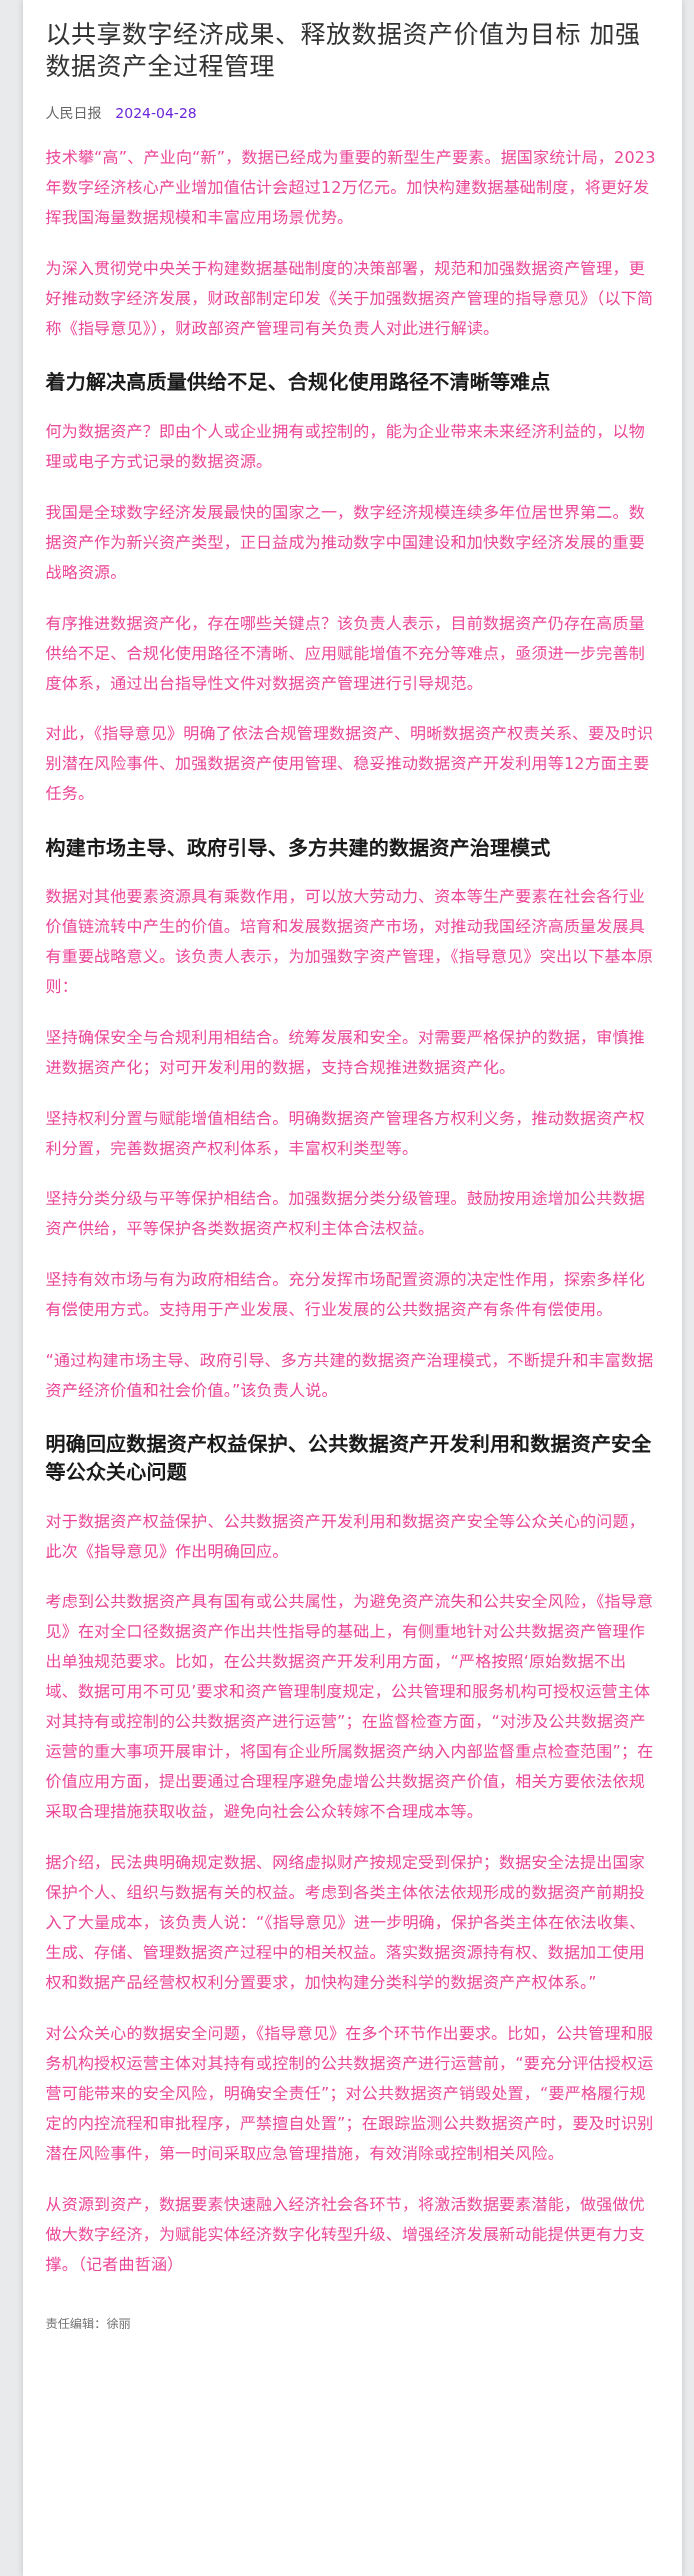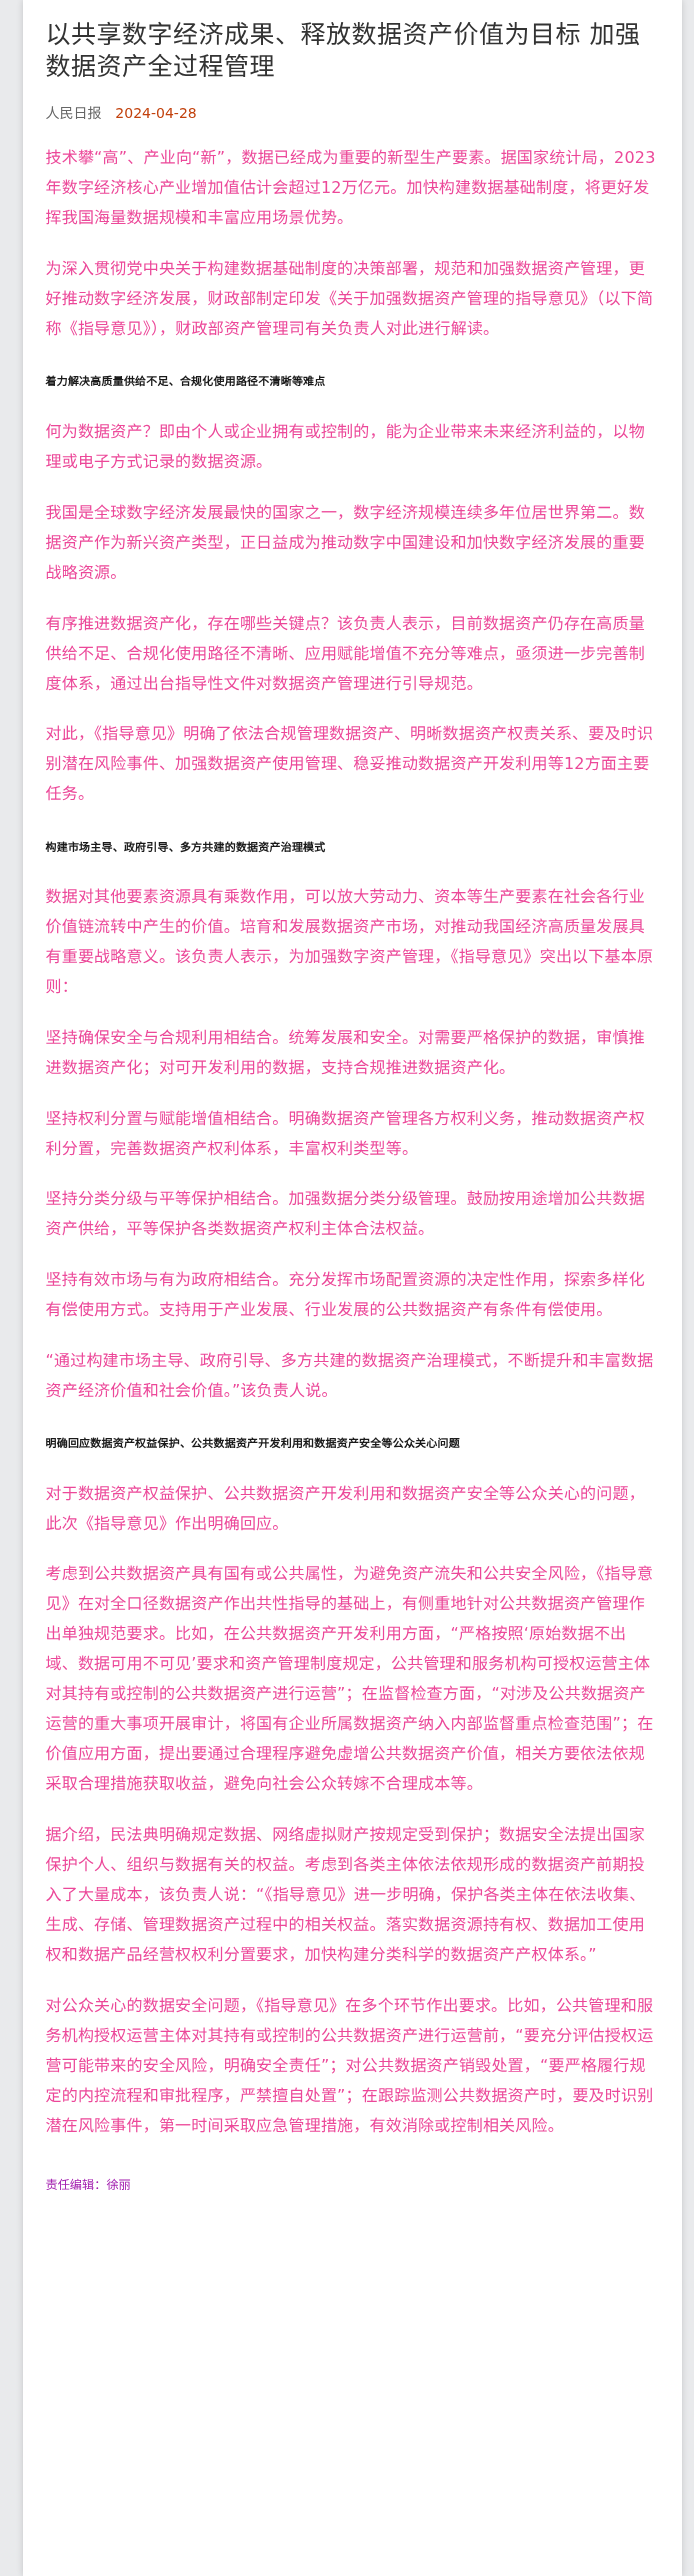--- a/index.html
+++ b/index.html
@@ -28,41 +28,41 @@
     font-weight: 400;
     color: #333333;
     letter-spacing: 0.5px;
   }
   .article-meta {
     margin-top: 20.7px;
     font-size: 14px;
     line-height: 19px;
   }
   .article-meta .source { color: #666666; }
-  .article-meta .date { color: #c2410c; margin-left: 9.4px; }
+  .article-meta .date { color: #6d28d9; margin-left: 9.4px; }
   .article-body { margin-top: 13px; }
   .article-body p.para {
     font-size: 16px;
     line-height: 30px;
     color: #ec4899;
     margin: 20.7px 0;
     letter-spacing: 0.2px;
   }
   .article-body h2.section {
-    font-size: 11px;
+    font-size: 20px;
     line-height: 28px;
     color: #1a1a1a;
     font-weight: 700;
     margin: 24.4px 0 20.7px 0;
     letter-spacing: 0.2px;
   }
   .editor-line {
     margin-top: 36px;
     font-size: 12.2px;
-    color: #a21caf;
+    color: #737373;
     line-height: 17px;
   }
 </style>
 </head>
 <body>
 
 <div class="page">
   <div class="card">
 
     <h1 class="article-title">以共享数字经济成果、释放数据资产价值为目标 加强数据资产全过程管理</h1>
@@ -85,20 +85,21 @@
       <p class="para">坚持确保安全与合规利用相结合。统筹发展和安全。对需要严格保护的数据，审慎推进数据资产化；对可开发利用的数据，支持合规推进数据资产化。</p>
       <p class="para">坚持权利分置与赋能增值相结合。明确数据资产管理各方权利义务，推动数据资产权利分置，完善数据资产权利体系，丰富权利类型等。</p>
       <p class="para">坚持分类分级与平等保护相结合。加强数据分类分级管理。鼓励按用途增加公共数据资产供给，平等保护各类数据资产权利主体合法权益。</p>
       <p class="para">坚持有效市场与有为政府相结合。充分发挥市场配置资源的决定性作用，探索多样化有偿使用方式。支持用于产业发展、行业发展的公共数据资产有条件有偿使用。</p>
       <p class="para">“通过构建市场主导、政府引导、多方共建的数据资产治理模式，不断提升和丰富数据资产经济价值和社会价值。”该负责人说。</p>
       <h2 class="section">明确回应数据资产权益保护、公共数据资产开发利用和数据资产安全等公众关心问题</h2>
       <p class="para">对于数据资产权益保护、公共数据资产开发利用和数据资产安全等公众关心的问题，此次《指导意见》作出明确回应。</p>
       <p class="para">考虑到公共数据资产具有国有或公共属性，为避免资产流失和公共安全风险，《指导意见》在对全口径数据资产作出共性指导的基础上，有侧重地针对公共数据资产管理作出单独规范要求。比如，在公共数据资产开发利用方面，“严格按照‘原始数据不出域、数据可用不可见’要求和资产管理制度规定，公共管理和服务机构可授权运营主体对其持有或控制的公共数据资产进行运营”；在监督检查方面，“对涉及公共数据资产运营的重大事项开展审计，将国有企业所属数据资产纳入内部监督重点检查范围”；在价值应用方面，提出要通过合理程序避免虚增公共数据资产价值，相关方要依法依规采取合理措施获取收益，避免向社会公众转嫁不合理成本等。</p>
       <p class="para">据介绍，民法典明确规定数据、网络虚拟财产按规定受到保护；数据安全法提出国家保护个人、组织与数据有关的权益。考虑到各类主体依法依规形成的数据资产前期投入了大量成本，该负责人说：“《指导意见》进一步明确，保护各类主体在依法收集、生成、存储、管理数据资产过程中的相关权益。落实数据资源持有权、数据加工使用权和数据产品经营权权利分置要求，加快构建分类科学的数据资产产权体系。”</p>
       <p class="para">对公众关心的数据安全问题，《指导意见》在多个环节作出要求。比如，公共管理和服务机构授权运营主体对其持有或控制的公共数据资产进行运营前，“要充分评估授权运营可能带来的安全风险，明确安全责任”；对公共数据资产销毁处置，“要严格履行规定的内控流程和审批程序，严禁擅自处置”；在跟踪监测公共数据资产时，要及时识别潜在风险事件，第一时间采取应急管理措施，有效消除或控制相关风险。</p>
+      <p class="para">从资源到资产，数据要素快速融入经济社会各环节，将激活数据要素潜能，做强做优做大数字经济，为赋能实体经济数字化转型升级、增强经济发展新动能提供更有力支撑。（记者曲哲涵）</p>
     </div>
 
     <div class="editor-line">
       <span>责任编辑：</span><span>徐丽</span>
     </div>
 
   </div>
 </div>
 
 

